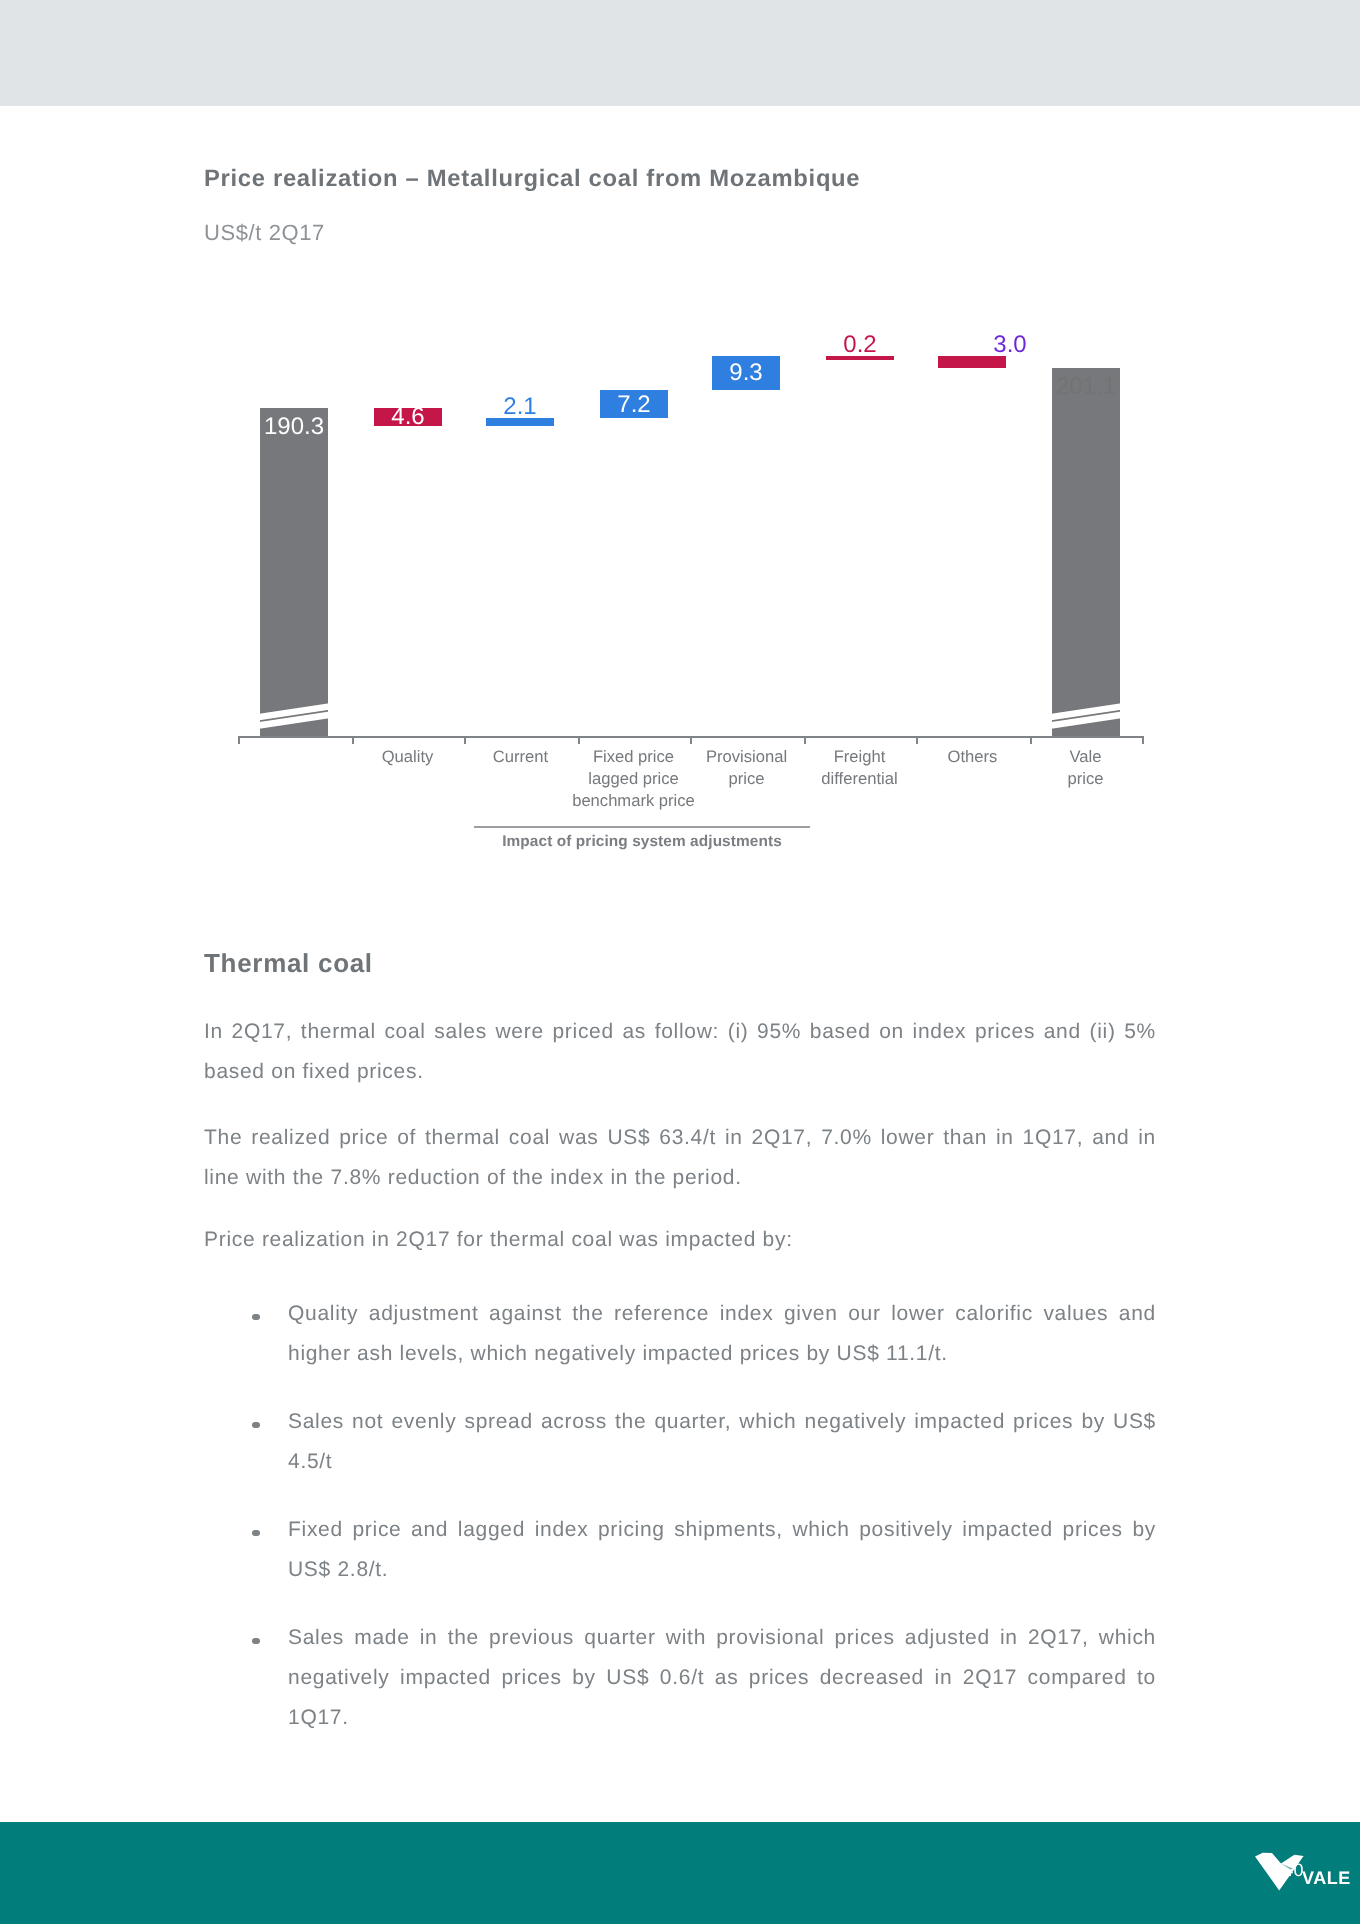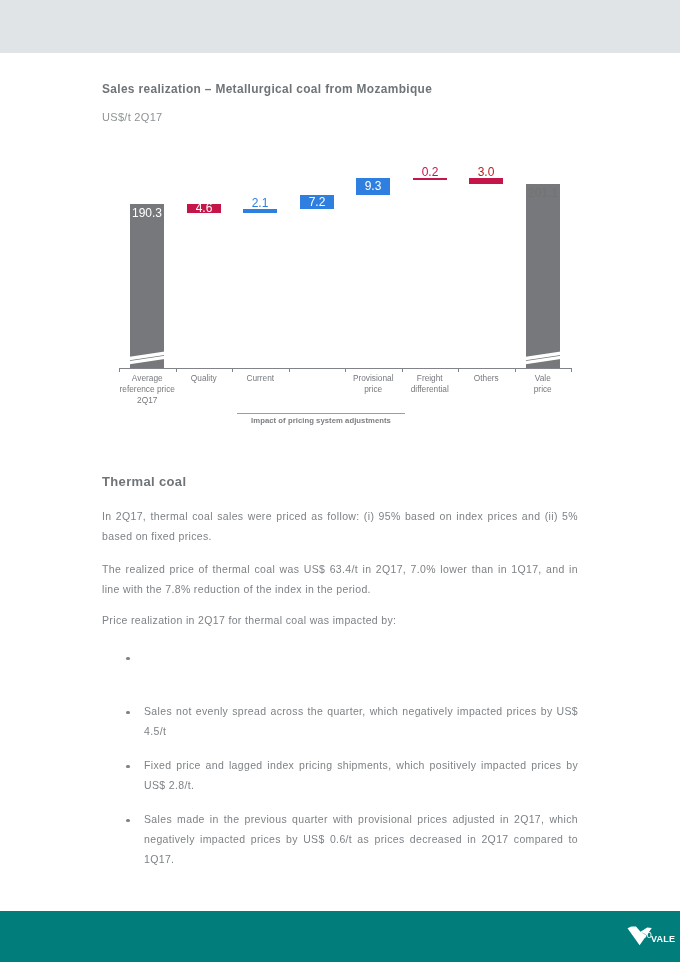--- a/index.html
+++ b/index.html
@@ -46,67 +46,67 @@
            font-size:9px;letter-spacing:0.2px;line-height:9px;}
   .logo{position:absolute;left:627px;top:926px;}
   .logo-text{position:absolute;left:651px;top:935px;color:#fff;font-size:9px;font-weight:bold;
              letter-spacing:0.25px;line-height:9px;}
 </style>
 </head>
 <body>
 
 <div class="topband"></div>
 
-<div id="chart-title">Sales realization – Metallurgical coal from Mozambique</div>
+<div id="chart-title">Price realization – Metallurgical coal from Mozambique</div>
 <div id="chart-sub">US$/t 2Q17</div>
 
 <div class="chart" id="chart">
     <div class="axis-line" style="left: 119px; top: 368px; width: 453px; height: 1px;"></div>
     <div class="tick" style="left: 119px; top: 368px; height: 4px;"></div>
     <div class="tick" style="left: 176px; top: 368px; height: 4px;"></div>
     <div class="tick" style="left: 232px; top: 368px; height: 4px;"></div>
     <div class="tick" style="left: 289px; top: 368px; height: 4px;"></div>
     <div class="tick" style="left: 345px; top: 368px; height: 4px;"></div>
     <div class="tick" style="left: 402px; top: 368px; height: 4px;"></div>
     <div class="tick" style="left: 458px; top: 368px; height: 4px;"></div>
     <div class="tick" style="left: 515px; top: 368px; height: 4px;"></div>
     <div class="tick" style="left: 571px; top: 368px; height: 4px;"></div>
     <div class="bar" style="left: 130px; top: 204px; width: 34px; height: 164px; background: rgb(118, 120, 124);"></div>
     <div class="lbl" style="left: 120px; top: 207.4px; width: 54px; color: rgb(255, 255, 255);">190.3</div>
-    <div class="cat" style="left: 105.25px; top: 373px; width: 84px;">
-      <div>Average</div>
-      <div>reference price</div>
-      <div>2Q17</div>
-    </div>
     <div class="bar" style="left: 187px; top: 204px; width: 34px; height: 8.7px; background: rgb(197, 22, 74);"></div>
     <div class="lbl" style="left: 177px; top: 202.3px; width: 54px; color: rgb(255, 255, 255);">4.6</div>
     <div class="cat" style="left: 161.75px; top: 373px; width: 84px;">
       <div>Quality</div>
     </div>
     <div class="bar" style="left: 243px; top: 208.7px; width: 34px; height: 4px; background: rgb(46, 127, 224);"></div>
     <div class="lbl" style="left: 233px; top: 196.9px; width: 54px; color: rgb(46, 127, 224);">2.1</div>
     <div class="cat" style="left: 218.25px; top: 373px; width: 84px;">
       <div>Current</div>
     </div>
     <div class="bar" style="left: 300px; top: 195.1px; width: 34px; height: 13.6px; background: rgb(46, 127, 224);"></div>
     <div class="lbl" style="left: 290px; top: 195.9px; width: 54px; color: rgb(255, 255, 255);">7.2</div>
+    <div class="cat" style="left: 274.75px; top: 373px; width: 84px;">
+      <div>Fixed price</div>
+      <div>lagged price</div>
+      <div>benchmark price</div>
+    </div>
     <div class="bar" style="left: 356px; top: 177.5px; width: 34px; height: 17.6px; background: rgb(46, 127, 224);"></div>
     <div class="lbl" style="left: 346px; top: 180.3px; width: 54px; color: rgb(255, 255, 255);">9.3</div>
     <div class="cat" style="left: 331.25px; top: 373px; width: 84px;">
       <div>Provisional</div>
       <div>price</div>
     </div>
     <div class="bar" style="left: 413px; top: 177.5px; width: 34px; height: 2.8px; background: rgb(197, 22, 74);"></div>
     <div class="lbl" style="left: 403px; top: 165.7px; width: 54px; color: rgb(197, 22, 74);">0.2</div>
     <div class="cat" style="left: 387.75px; top: 373px; width: 84px;">
       <div>Freight</div>
       <div>differential</div>
     </div>
     <div class="bar" style="left: 469px; top: 177.9px; width: 34px; height: 5.7px; background: rgb(197, 22, 74);"></div>
-    <div class="lbl" style="left: 459px; top: 166.1px; width: 54px; color: #b91c1c;">3.0</div>
+    <div class="lbl" style="left: 478px; top: 166.1px; width: 54px; color: #6d28d9;">3.0</div>
     <div class="cat" style="left: 444.25px; top: 373px; width: 84px;">
       <div>Others</div>
     </div>
     <div class="bar" style="left: 526px; top: 184px; width: 34px; height: 184px; background: rgb(118, 120, 124);"></div>
     <div class="lbl" style="left: 516px; top: 187.4px; width: 54px; color: #737373;">201.1</div>
     <div class="cat" style="left: 500.75px; top: 373px; width: 84px;">
       <div>Vale</div>
       <div>price</div>
     </div>
     <svg width="40" height="20" viewBox="0 0 40 20" style="position: absolute; left: 128px; top: 348px;">
@@ -121,21 +121,21 @@
     <div class="bracket-lbl" style="left: 237px; top: 416px; width: 168px;">Impact of pricing system adjustments</div>
   </div>
 
 <div class="sec-h" style="top:474px">Thermal coal</div>
 
 <div class="para" style="top:506px">In 2Q17, thermal coal sales were priced as follow: (i) 95% based on index prices and (ii) 5% based on fixed prices.</div>
 <div class="para" style="top:559px">The realized price of thermal coal was US$ 63.4/t in 2Q17, 7.0% lower than in 1Q17, and in line with the 7.8% reduction of the index in the period.</div>
 <div class="para" style="top:610px">Price realization in 2Q17 for thermal coal was impacted by:</div>
 
 <div id="bullets">
-    <div class="bullet" style="top: 647px;"><span class="dot">•</span></div>
+    <div class="bullet" style="top: 647px;"><span class="dot">•</span><span>Quality adjustment against the reference index given our lower calorific values and higher ash levels, which negatively impacted prices by US$ 11.1/t.</span></div>
     <div class="bullet" style="top: 701px;"><span class="dot">•</span><span>Sales not evenly spread across the quarter, which negatively impacted prices by US$ 4.5/t</span></div>
     <div class="bullet" style="top: 755px;"><span class="dot">•</span><span>Fixed price and lagged index pricing shipments, which positively impacted prices by US$ 2.8/t.</span></div>
     <div class="bullet" style="top: 809px;"><span class="dot">•</span><span>Sales made in the previous quarter with provisional prices adjusted in 2Q17, which negatively impacted prices by US$ 0.6/t as prices decreased in 2Q17 compared to 1Q17.</span></div>
   </div>
 
 <div class="footer"></div>
 <div class="pagenum">40</div>
 <div class="logo">
   <svg width="27" height="21" viewBox="0 0 27 21">
     <path d="M0.5 2.2 L4.4 0.4 L9.0 0.5 L13.5 5.7 L20.2 1.4 L24.8 2.0 L12.6 19.2 Z" fill="#ffffff"></path>

